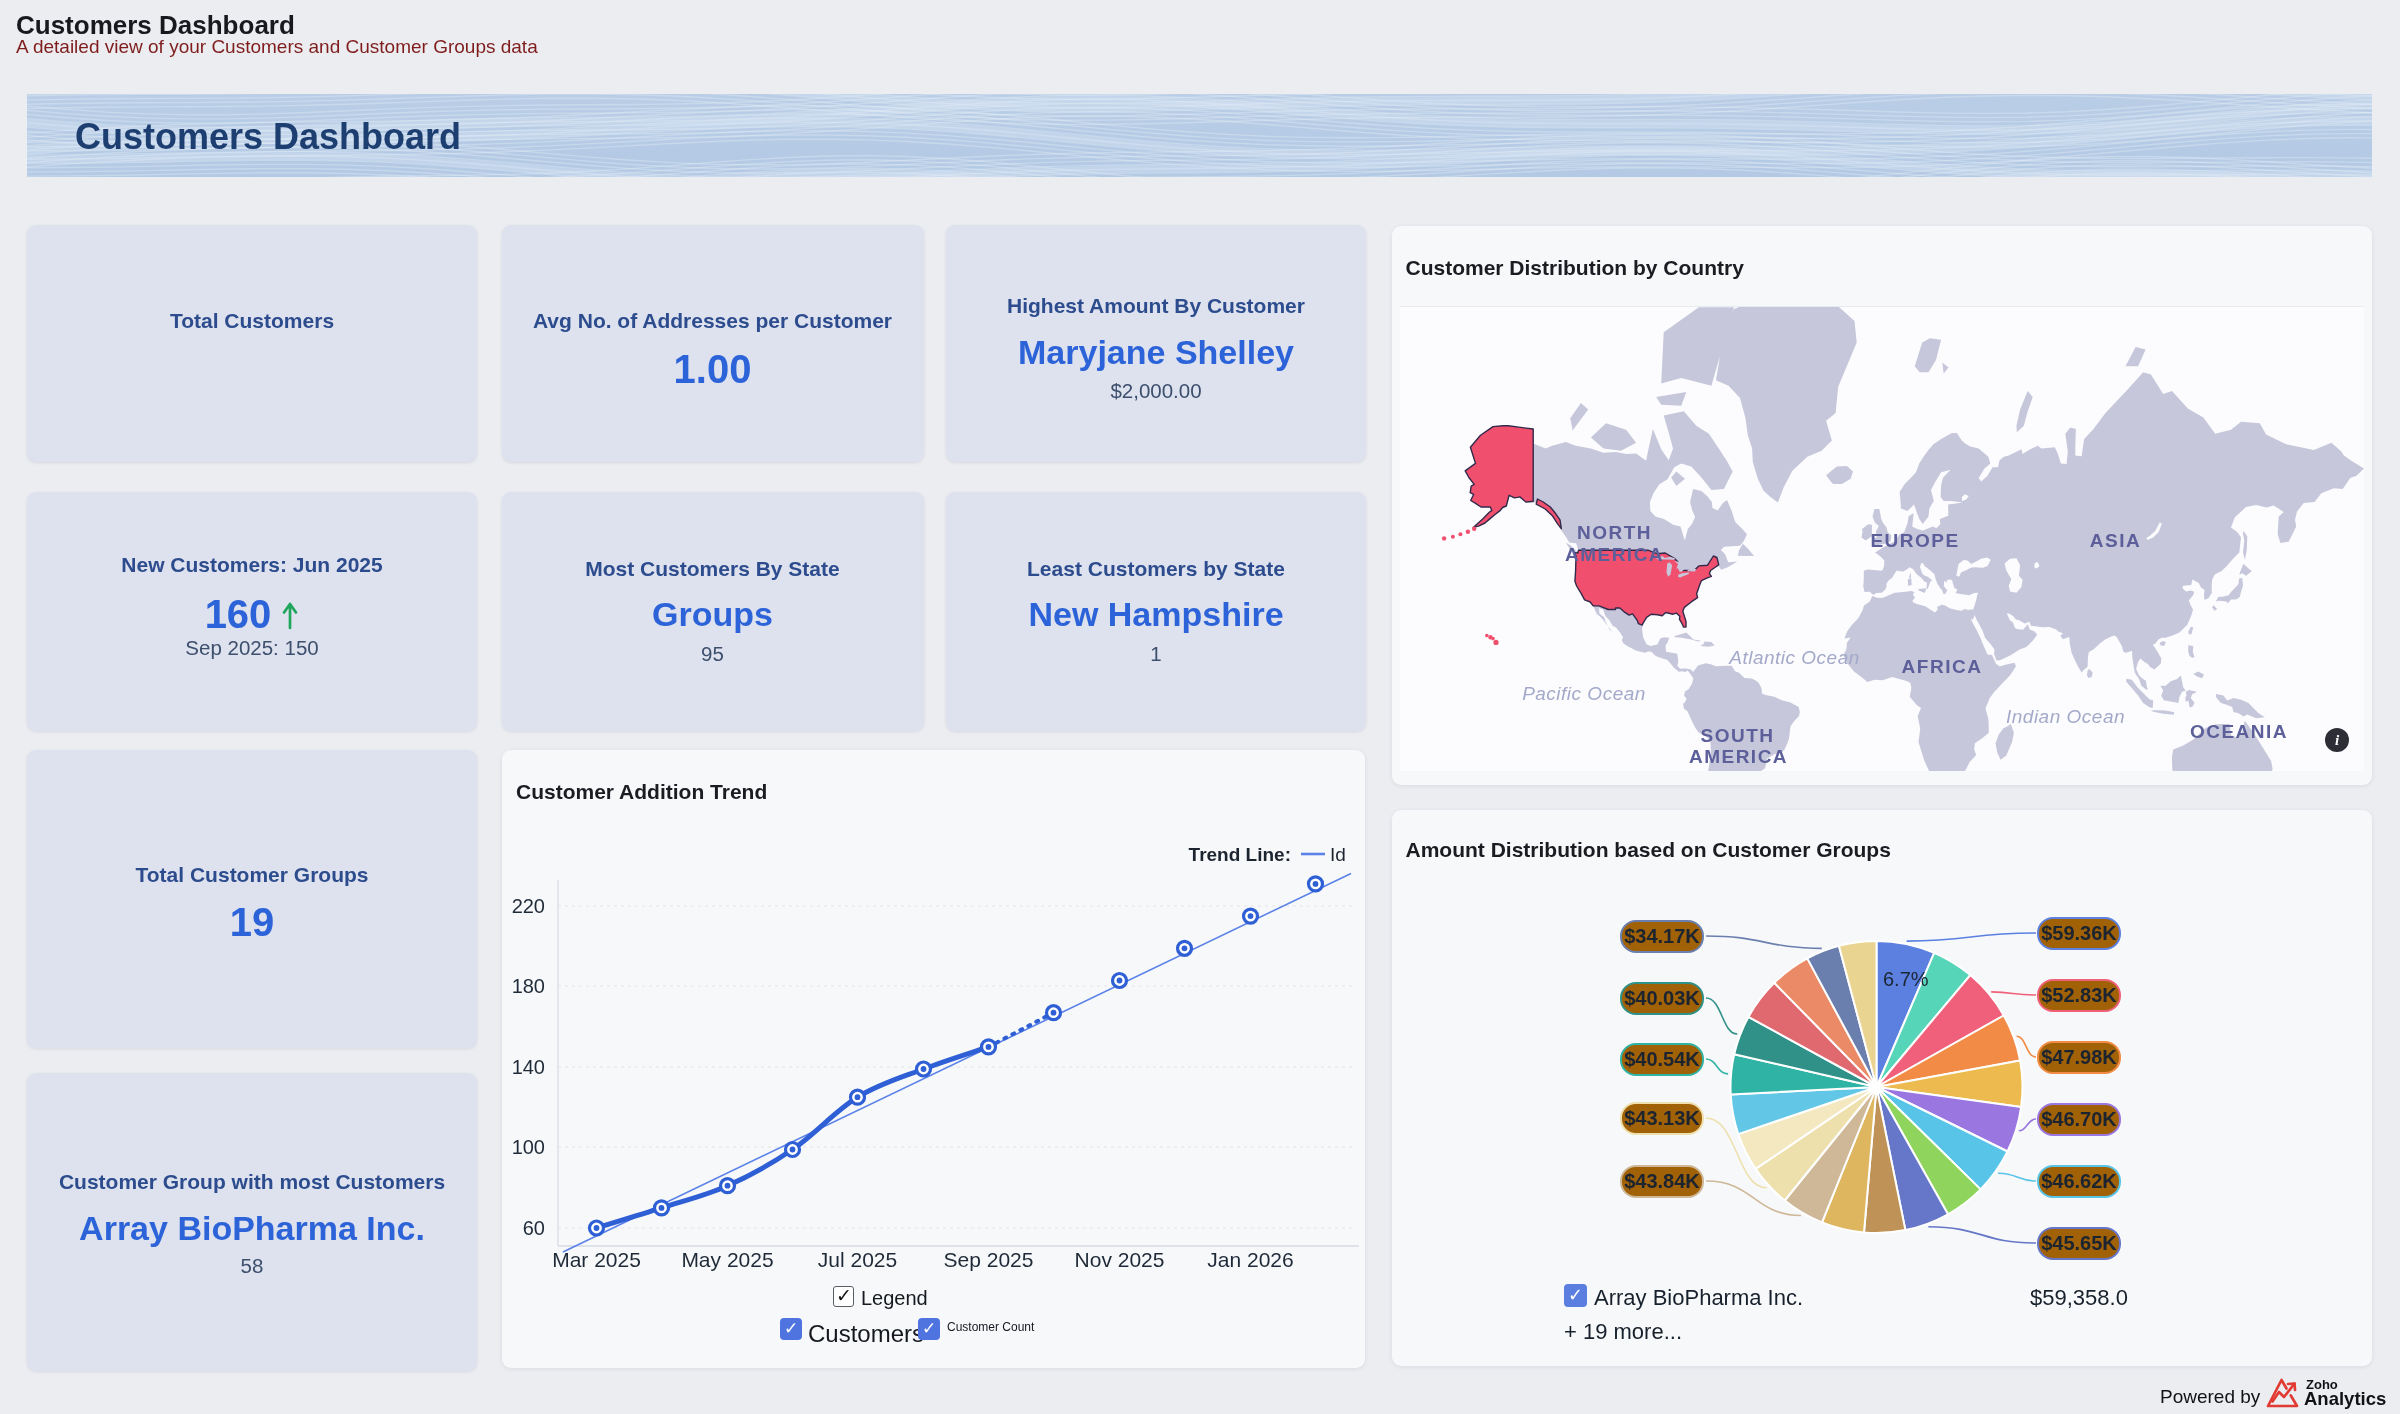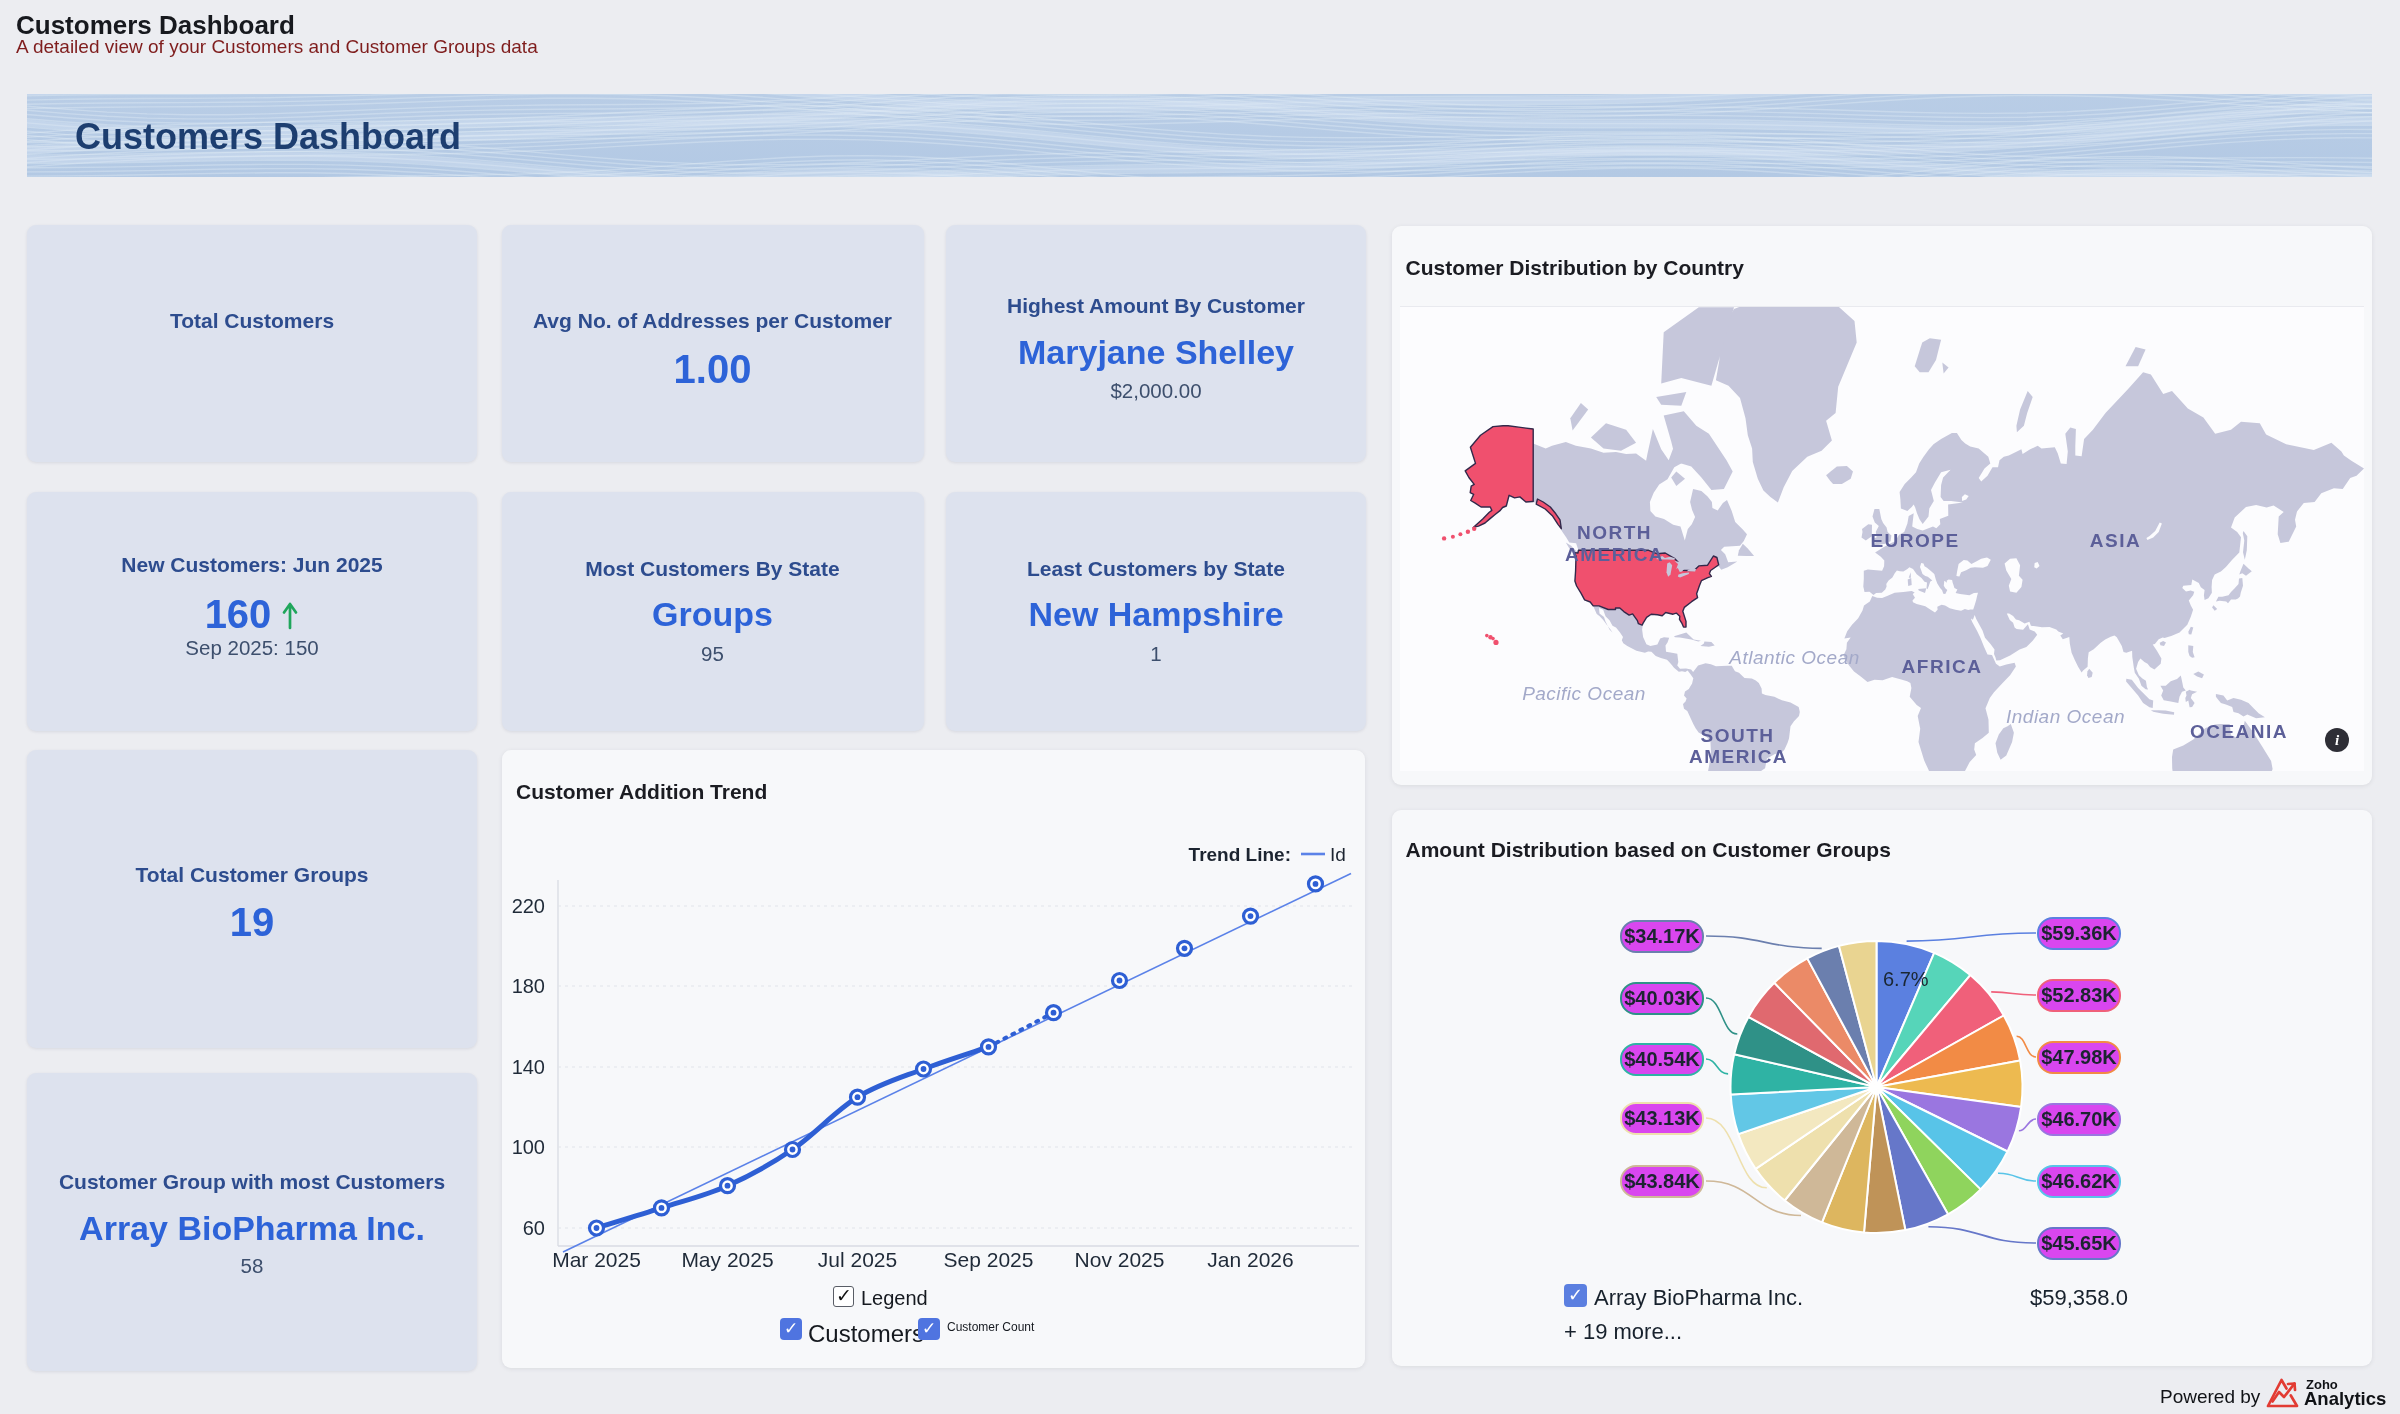--- a/index.html
+++ b/index.html
@@ -3,21 +3,21 @@
 * { margin:0; padding:0; box-sizing:border-box; }
 html,body { width:2400px; height:1414px; background:#ecedf1; font-family:"Liberation Sans", sans-serif; position:relative; overflow:hidden; }
 .abs { position:absolute; }
 .kpi { position:absolute; background:#dde2ee; border-radius:9px; text-align:center; box-shadow:0 1px 3px rgba(90,100,130,0.14); }
 .kpi .lab { position:absolute; width:100%; font-size:21px; font-weight:bold; color:#2d4c8e; }
 .kpi .val { position:absolute; width:100%; font-size:40px; font-weight:bold; color:#2d63d8; }
 .kpi .tval { position:absolute; width:100%; font-size:34px; font-weight:bold; color:#2d63d8; }
 .kpi .sub { position:absolute; width:100%; font-size:20.5px; color:#3d4f6d; }
 .card { position:absolute; background:#f7f8fa; border-radius:9px; box-shadow:0 1px 4px rgba(60,64,80,0.10); }
 .ctitle { position:absolute; font-size:21px; font-weight:bold; color:#1b1c22; }
-.pbox { position:absolute; width:84px; height:33px; background:#d946ef; border:2px solid; border-radius:16px; font-size:20px; font-weight:bold; color:#1c2430; text-align:center; line-height:29px; }
+.pbox { position:absolute; width:84px; height:33px; background:#a16207; border:2px solid; border-radius:16px; font-size:20px; font-weight:bold; color:#1c2430; text-align:center; line-height:29px; }
 .chk { position:absolute; border-radius:4px; background:#4f74e0; }
 .chk:after { content:"\2713"; color:#fff; position:absolute; left:0; top:0; width:100%; text-align:center; }
 </style></head><body>
 
 <div class="abs" style="left:16px;top:10px;font-size:26px;font-weight:bold;color:#17191e;">Customers Dashboard</div>
 <div class="abs" style="left:16px;top:36px;font-size:19px;color:#7f1d1d;">A detailed view of your Customers and Customer Groups data</div>
 
 <div class="abs" style="left:27px;top:94px;width:2345px;height:83px;background:linear-gradient(180deg,#b9cde6,#b3c9e4);overflow:hidden;">
 <svg width="2345" height="83" viewBox="0 0 2345 83" preserveAspectRatio="none" style="position:absolute;left:0;top:0">
 <path d="M-40,8.3 L0,12.1 L40,15.4 L80,18.1 L120,19.9 L160,20.7 L200,20.7 L240,19.9 L280,18.5 L320,16.8 L360,15.1 L400,13.6 L440,12.4 L480,11.6 L520,11.0 L560,10.8 L600,10.5 L640,10.1 L680,9.3 L720,8.0 L760,6.2 L800,3.8 L840,0.9 L880,-2.2 L920,-5.2 L960,-7.9 L1000,-10.0 L1040,-11.2 L1080,-11.5 L1120,-10.6 L1160,-8.8 L1200,-6.3 L1240,-3.1 L1280,0.3 L1320,3.6 L1360,6.6 L1400,9.0 L1440,10.8 L1480,12.0 L1520,12.6 L1560,12.8 L1600,12.8 L1640,12.9 L1680,13.1 L1720,13.7 L1760,14.6 L1800,15.7 L1840,17.0 L1880,18.2 L1920,19.1 L1960,19.4 L2000,19.0 L2040,17.7 L2080,15.5 L2120,12.5 L2160,8.9 L2200,5.1 L2240,1.2 L2280,-2.4 L2320,-5.4 L2360,-7.5" fill="none" stroke="#e6eef8" stroke-opacity="0.38" stroke-width="1.4"></path>

